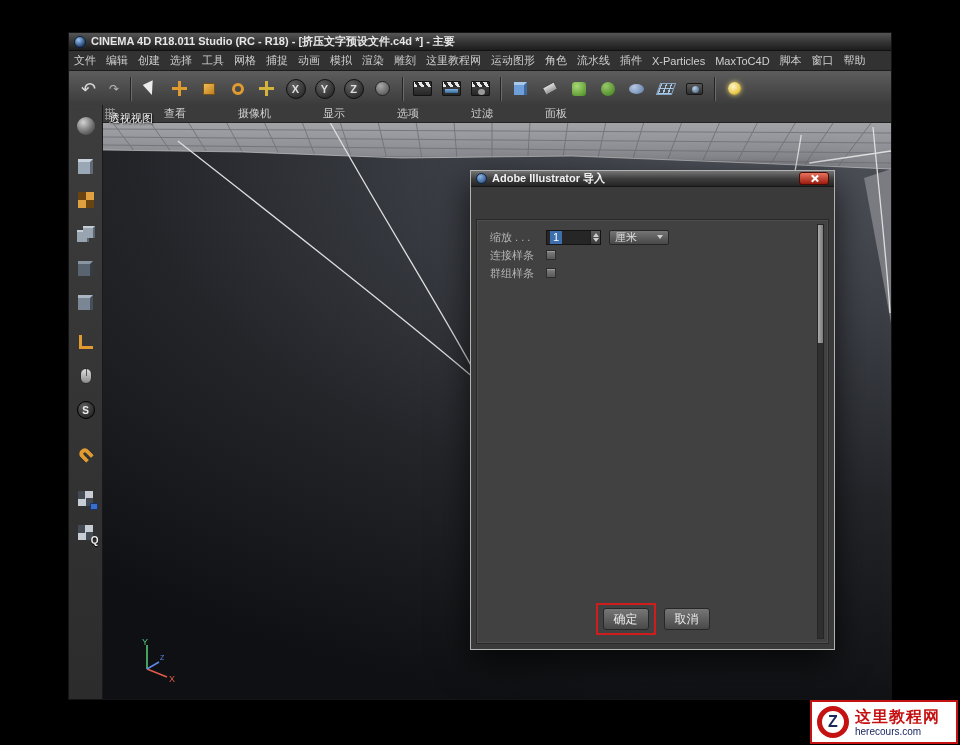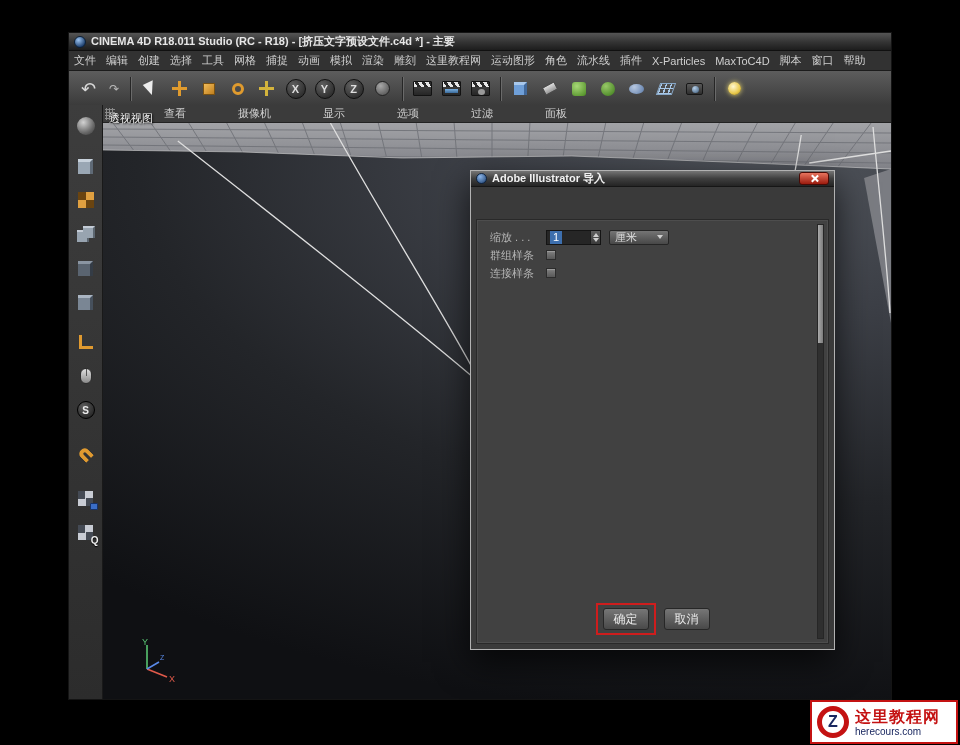--- a/index.html
+++ b/index.html
@@ -379,25 +379,25 @@
               <i class="up"></i>
               <i class="dn"></i>
             </span>
         </span>
         <span class="dropdown">
           <span>厘米</span>
           <span class="caret"></span>
         </span>
       </div>
       <div class="row">
+        <span class="lbl">连接样条</span>
+        <span class="checkbox"></span>
+      </div>
+      <div class="row">
         <span class="lbl">群组样条</span>
-        <span class="checkbox"></span>
-      </div>
-      <div class="row">
-        <span class="lbl">连接样条</span>
         <span class="checkbox"></span>
       </div>
 
       <div class="dlg-scrollbar">
         <div class="thumb"></div>
       </div>
 
       <div class="dlg-buttons">
         <span class="annot">
           <button class="btn">确定</button>

